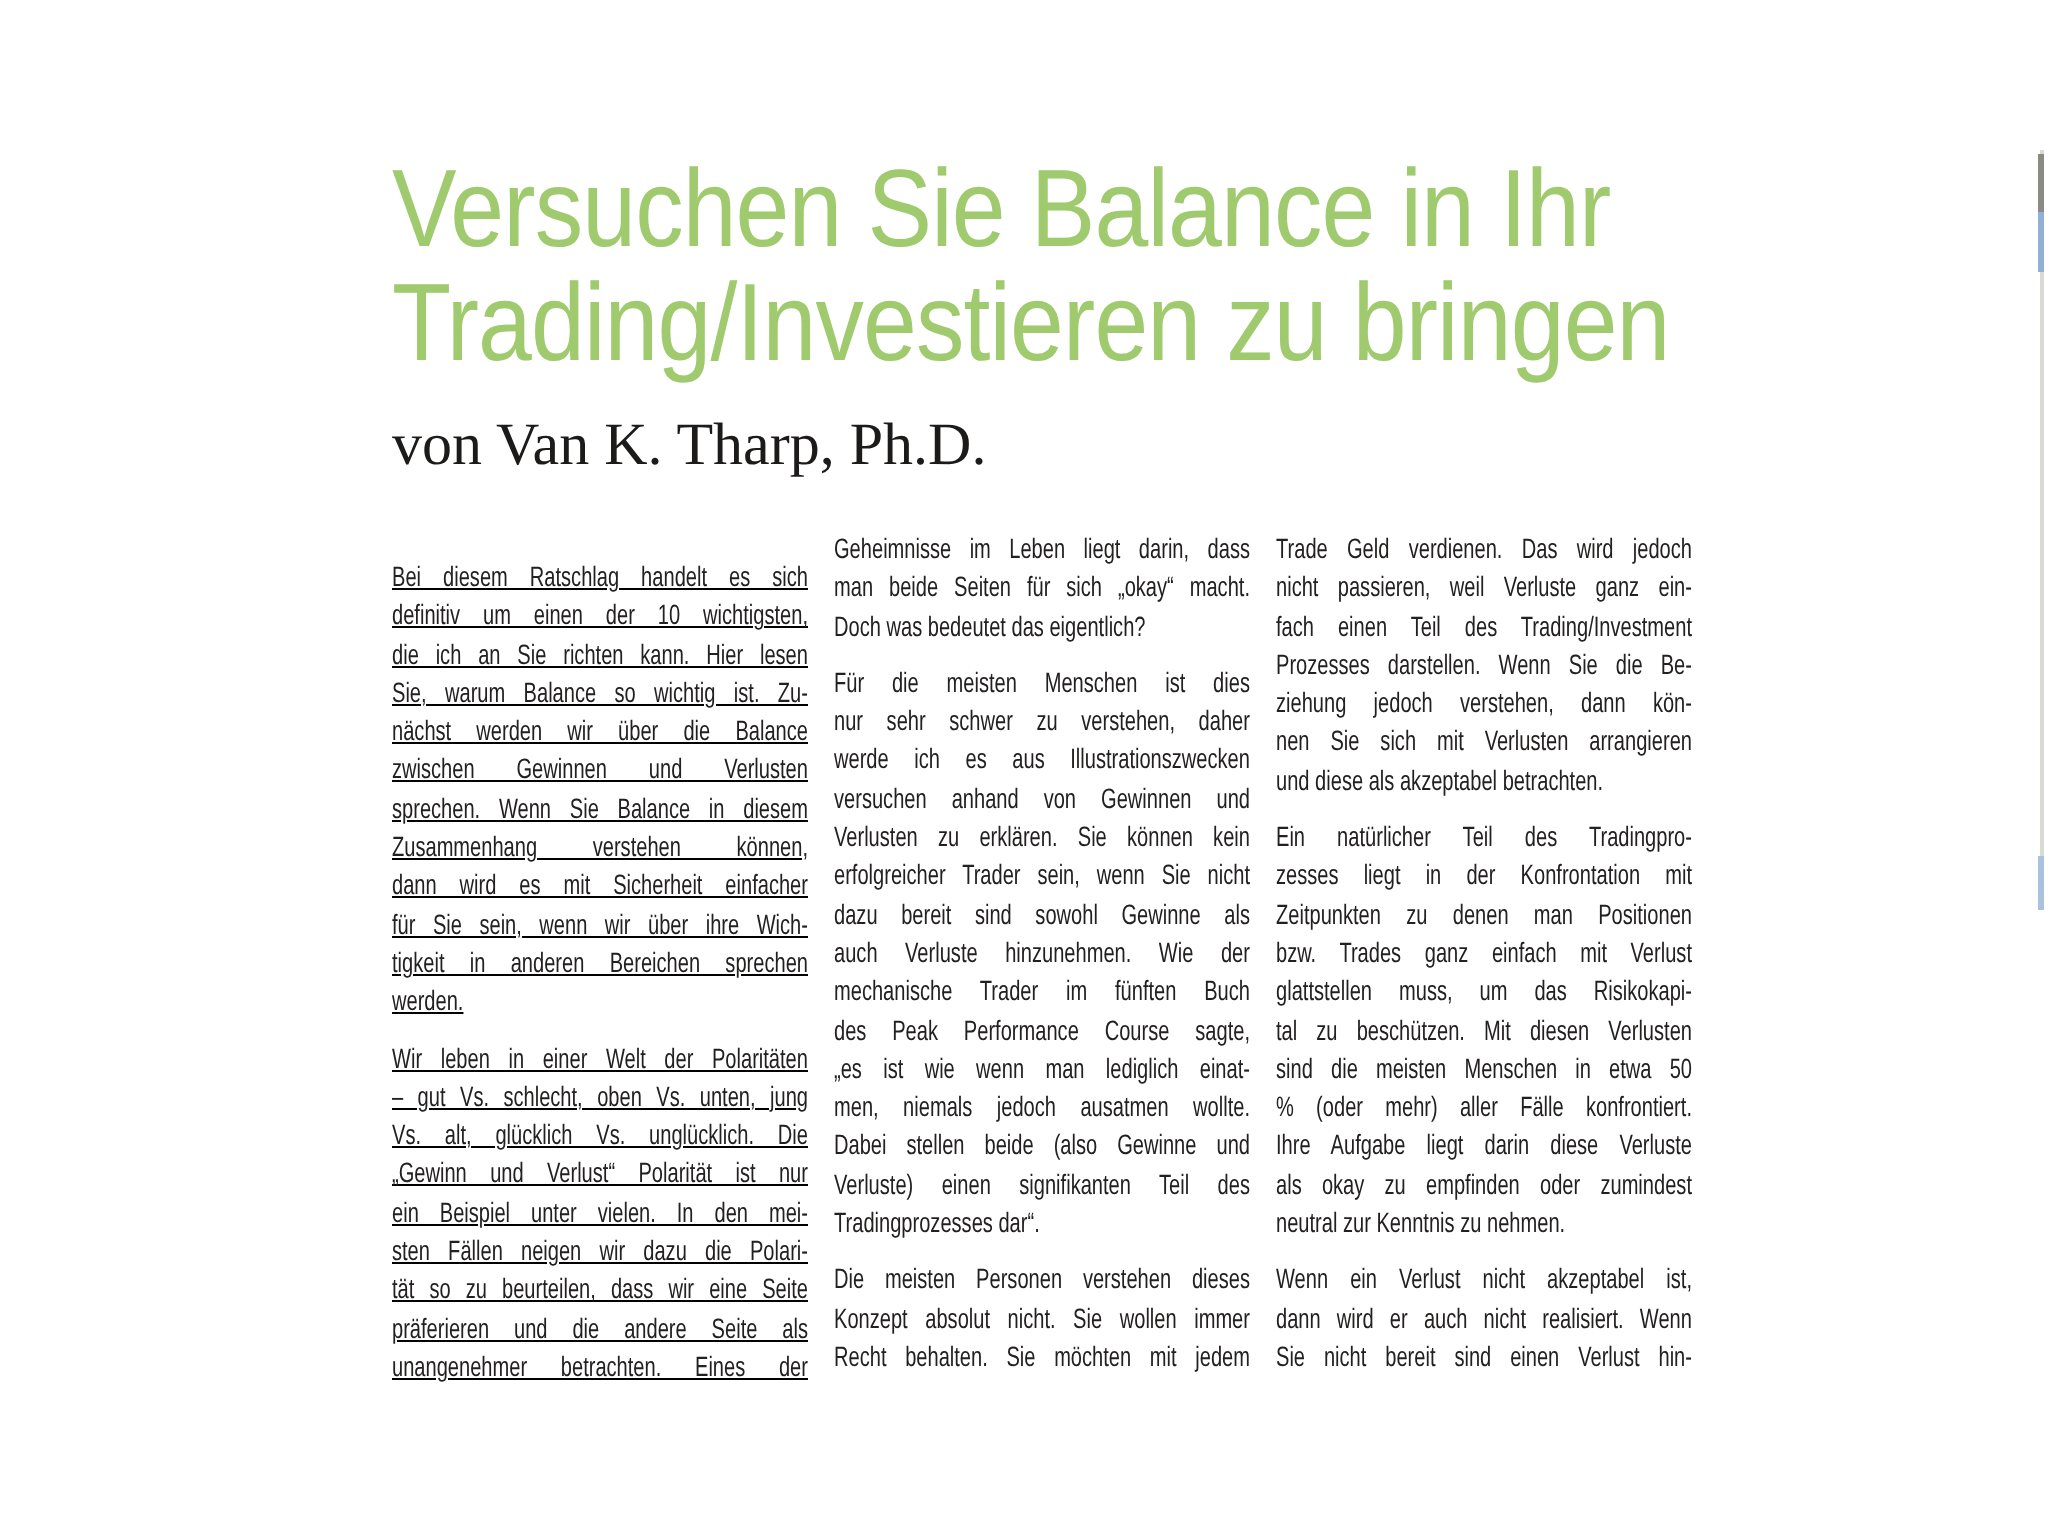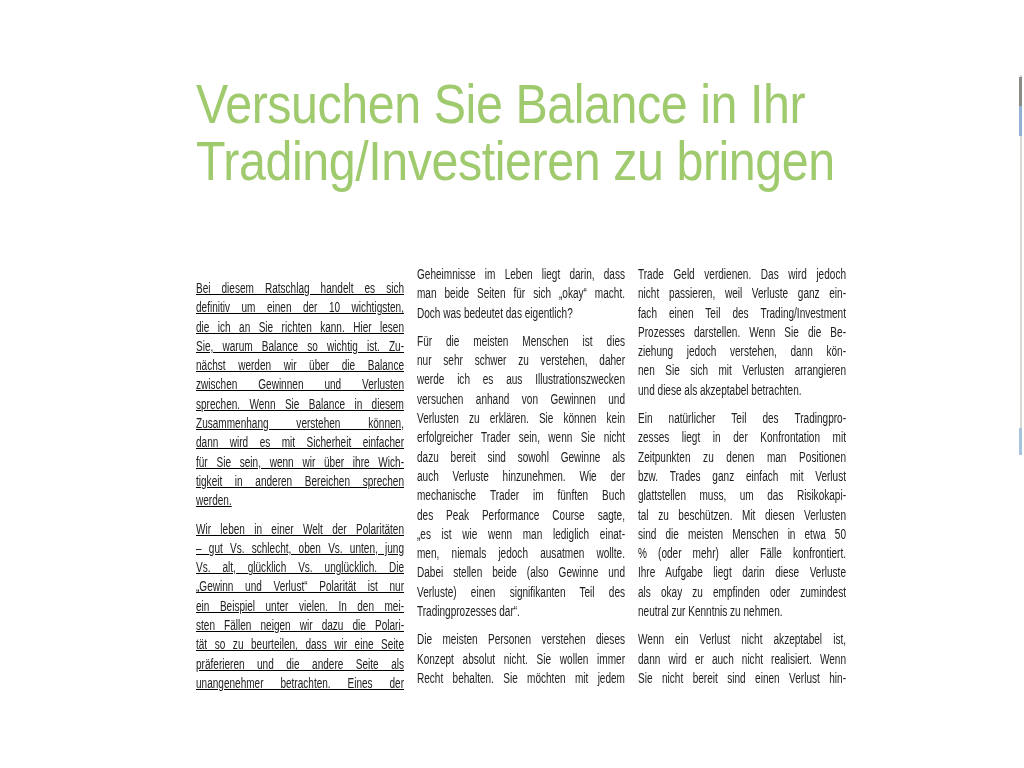--- a/index.html
+++ b/index.html
@@ -102,20 +102,21 @@
 </head>
 <body>
 
 <div class="page">
 
   <div class="title">
     <div>Versuchen Sie Balance in Ihr</div>
     <div>Trading/Investieren zu bringen</div>
   </div>
 
+  <div class="byline">von Van K. Tharp, Ph.D.</div>
 
   <div class="columns">
     <div class="col drop">
       <div class="col-inner">
           <div class="para">
             <div class="line">Bei diesem Ratschlag handelt es sich</div>
             <div class="line">definitiv um einen der 10 wichtigsten,</div>
             <div class="line">die ich an Sie richten kann. Hier lesen</div>
             <div class="line">Sie, warum Balance so wichtig ist. Zu-</div>
             <div class="line">nächst werden wir über die Balance</div>

